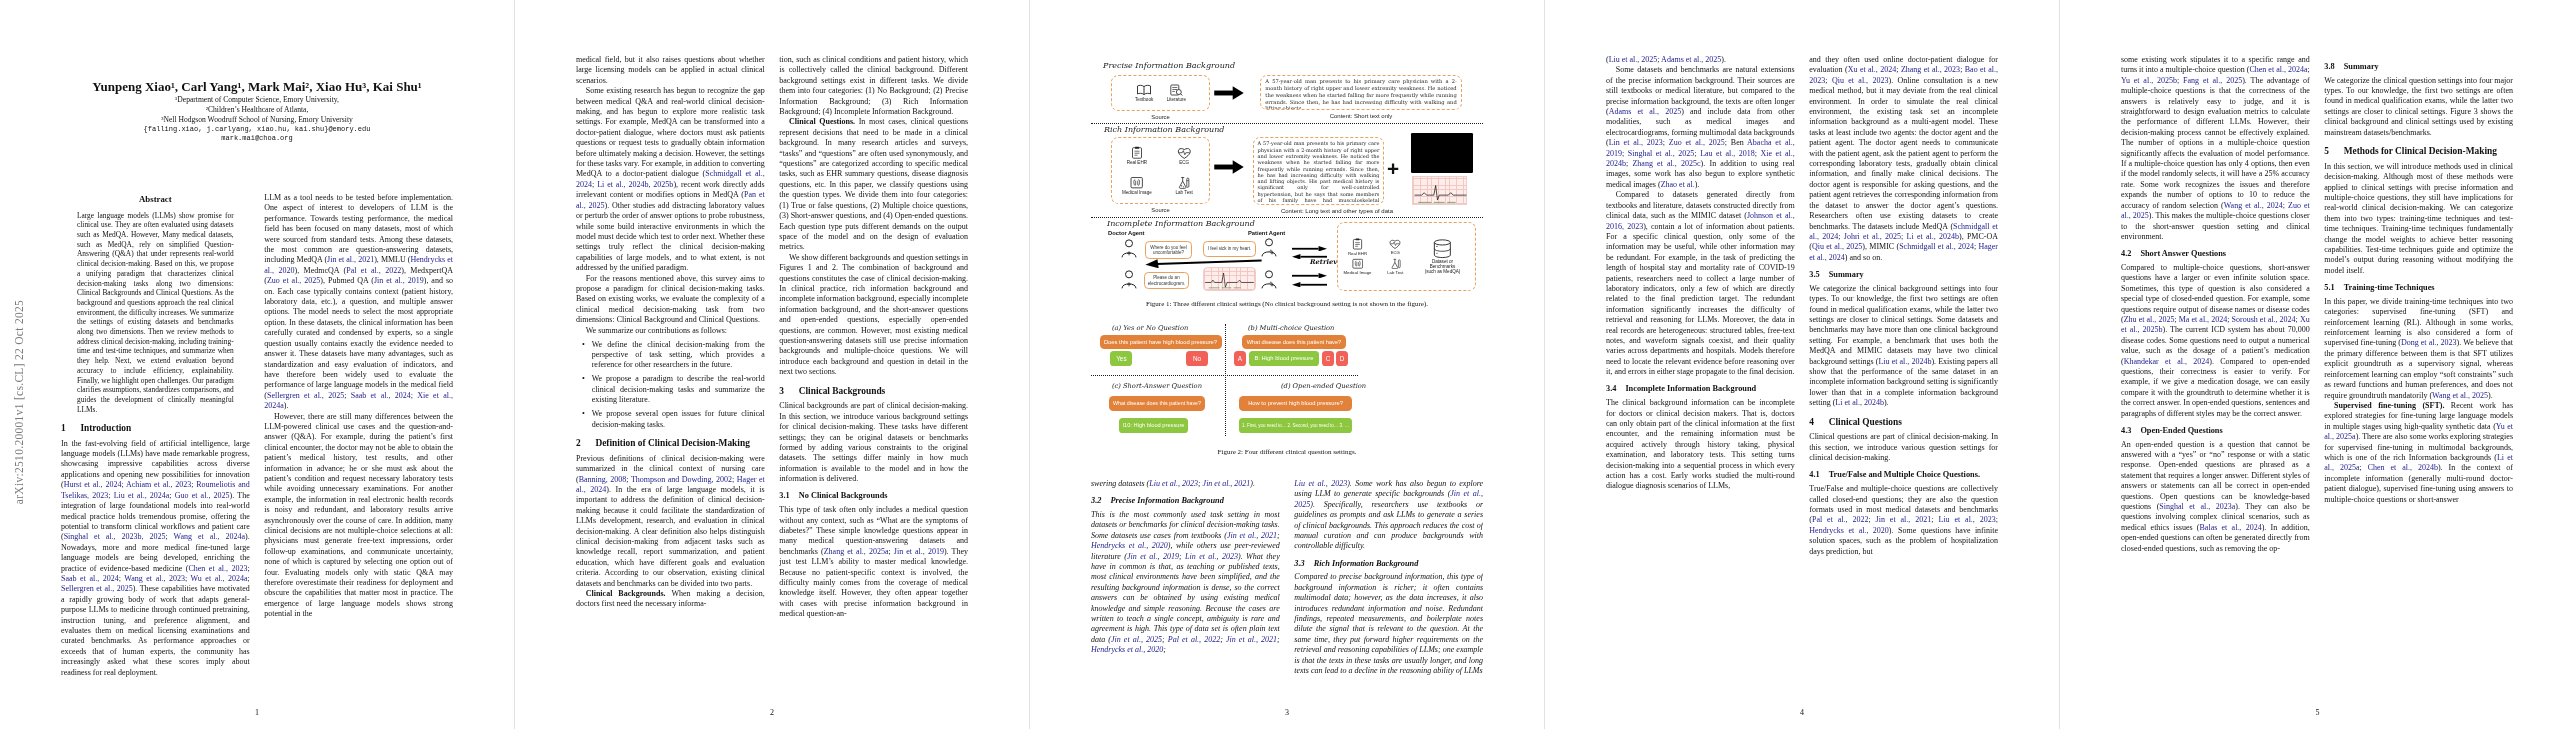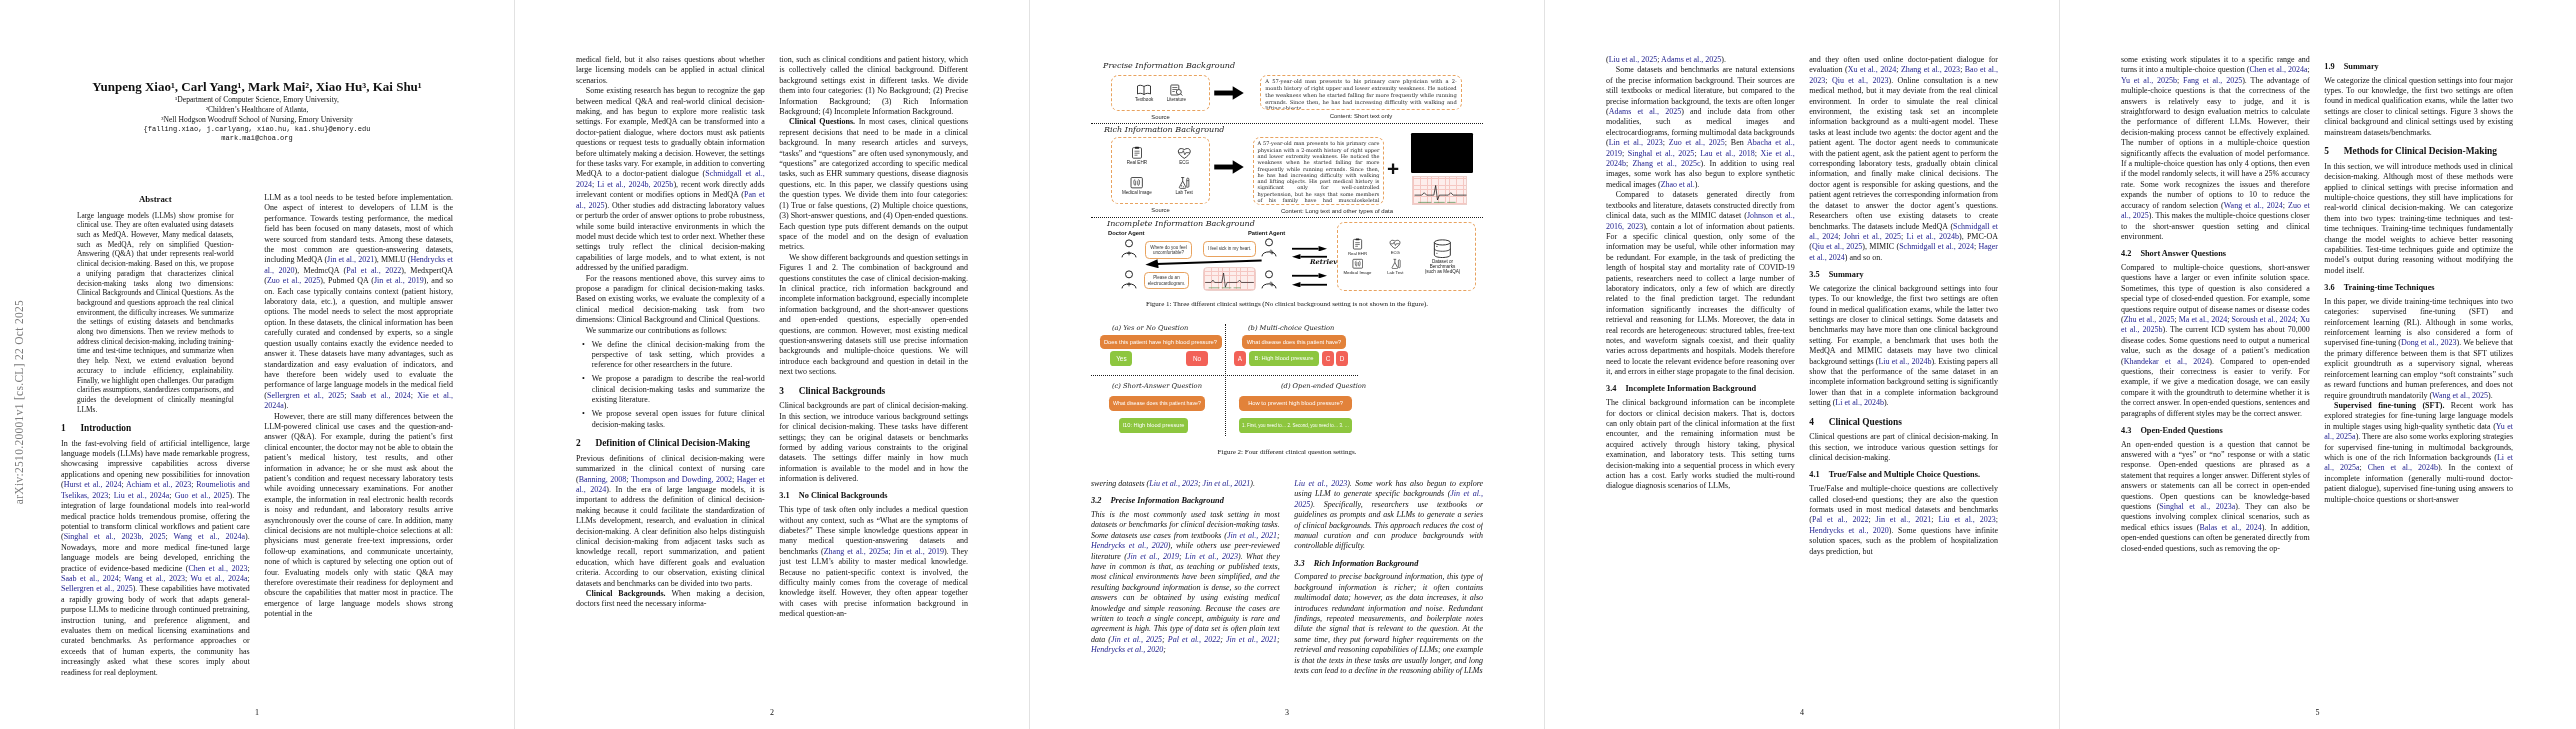--- a/index.html
+++ b/index.html
@@ -452,31 +452,31 @@
           </div>
         <p>Compared to multiple-choice questions, short-answer questions have a larger or even infinite solution space. Sometimes, this type of question is also considered a special type of closed-ended question. For example, some questions require output of disease names or disease codes (<span class="cite">Zhu et al., 2025</span>; <span class="cite">Ma et al., 2024</span>; <span class="cite">Soroush et al., 2024</span>; <span class="cite">Xu et al., 2025b</span>). The current ICD system has about 70,000 disease codes. Some questions need to output a numerical value, such as the dosage of a patient’s medication (<span class="cite">Khandekar et al., 2024</span>). Compared to open-ended questions, their correctness is easier to verify. For example, if we give a medication dosage, we can easily compare it with the groundtruth to determine whether it is the correct answer. In open-ended questions, sentences and paragraphs of different styles may be the correct answer.</p>
         <div class="h-sub">
             <span class="num">4.3</span>
             <span>Open-Ended Questions</span>
           </div>
         <p>An open-ended question is a question that cannot be answered with a “yes” or “no” response or with a static response. Open-ended questions are phrased as a statement that requires a longer answer. Different styles of answers or statements can all be correct in open-ended questions. Open questions can be knowledge-based questions (<span class="cite">Singhal et al., 2023a</span>). They can also be questions involving complex clinical scenarios, such as medical ethics issues (<span class="cite">Balas et al., 2024</span>). In addition, open-ended questions can often be generated directly from closed-ended questions, such as removing the op-</p>
       </div>
       <div class="col">
         <div class="h-sub">
-            <span class="num">1.9</span>
+            <span class="num">3.8</span>
             <span>Summary</span>
           </div>
         <p>We categorize the clinical question settings into four major types. To our knowledge, the first two settings are often found in medical qualification exams, while the latter two settings are closer to clinical settings. Figure 3 shows the clinical background and clinical settings used by existing mainstream datasets/benchmarks.</p>
         <div class="h-sec">
             <span class="num">5</span>
             <span>Methods for Clinical Decision-Making</span>
           </div>
         <p>In this section, we will introduce methods used in clinical decision-making. Although most of these methods were applied to clinical settings with precise information and multiple-choice questions, they still have implications for real-world clinical decision-making. We can categorize them into two types: training-time techniques and test-time techniques. Training-time techniques fundamentally change the model weights to achieve better reasoning capabilities. Test-time techniques guide and optimize the model’s output during reasoning without modifying the model itself.</p>
         <div class="h-sub">
-            <span class="num">3.6</span>
+            <span class="num">5.1</span>
             <span>Training-time Techniques</span>
           </div>
         <p>In this paper, we divide training-time techniques into two categories: supervised fine-tuning (SFT) and reinforcement learning (RL). Although in some works, reinforcement learning is also considered a form of supervised fine-tuning (<span class="cite">Dong et al., 2023</span>). We believe that the primary difference between them is that SFT utilizes explicit groundtruth as a supervisory signal, whereas reinforcement learning can employ “soft constraints” such as reward functions and human preferences, and does not require groundtruth mandatorily (<span class="cite">Wang et al., 2025</span>).</p>
         <p class="ind"><b class="lead">Supervised fine-tuning (SFT).</b> <span>Recent work has explored strategies for fine-tuning large language models in multiple stages using high-quality synthetic data (<span class="cite">Yu et al., 2025a</span>). There are also some works exploring strategies for supervised fine-tuning in multimodal backgrounds, which is one of the rich Information backgrounds (<span class="cite">Li et al., 2025a</span>; <span class="cite">Chen et al., 2024b</span>). In the context of incomplete information (generally multi-round doctor-patient dialogue), supervised fine-tuning using answers to multiple-choice questions or short-answer</span></p>
       </div>
     </div>
     <div class="pageno">5</div>
   </div>
 
 </div>

